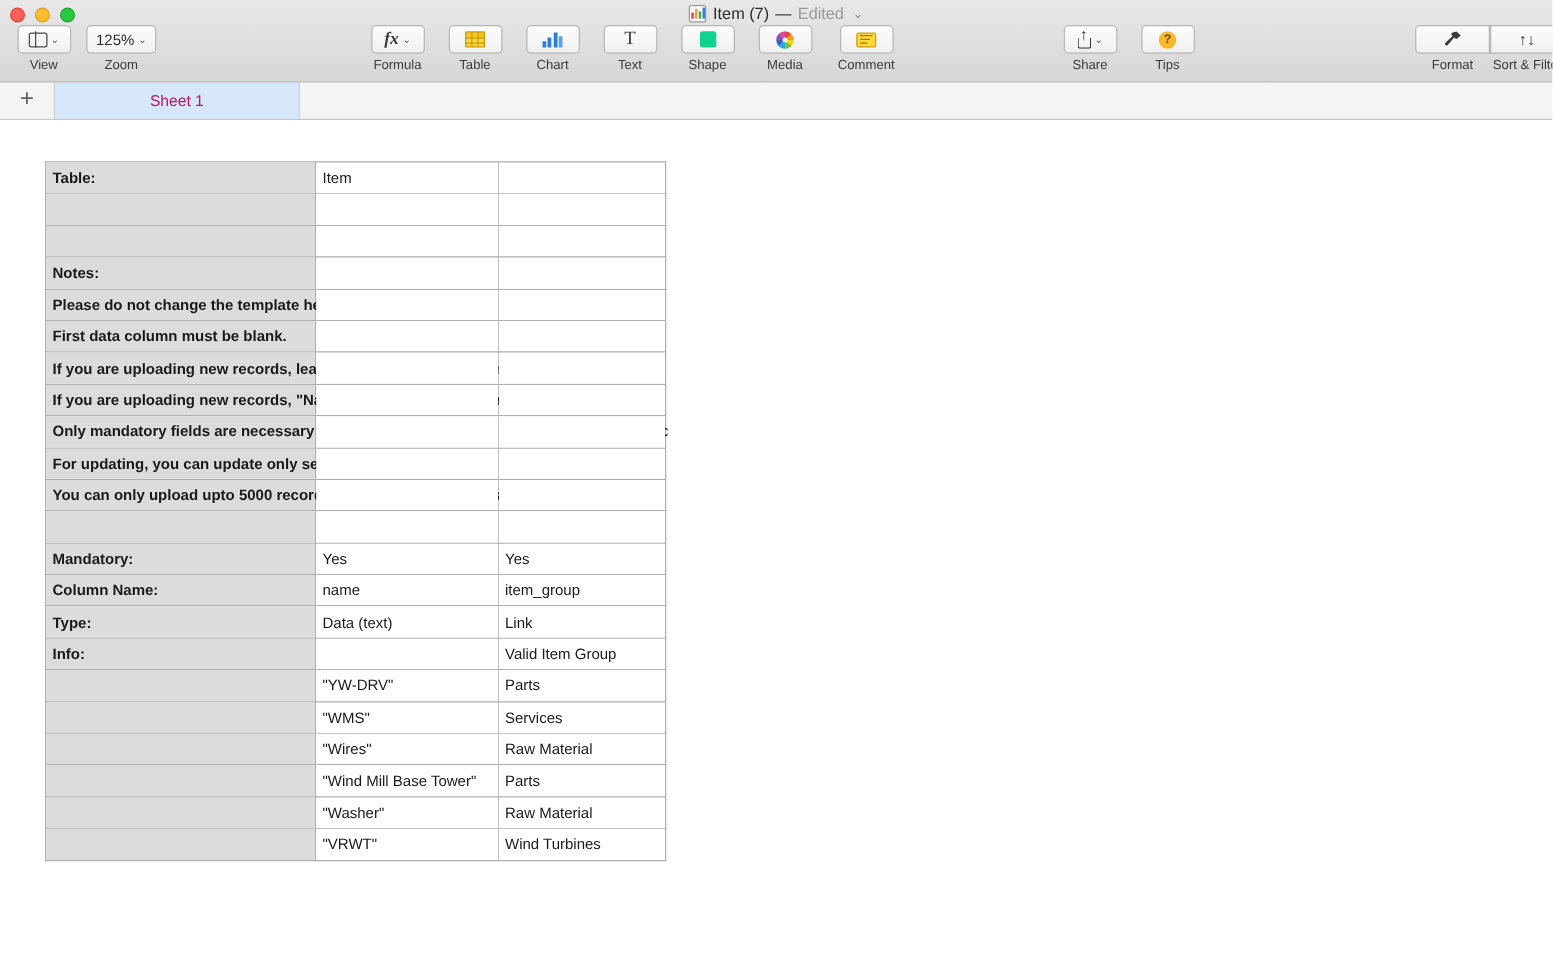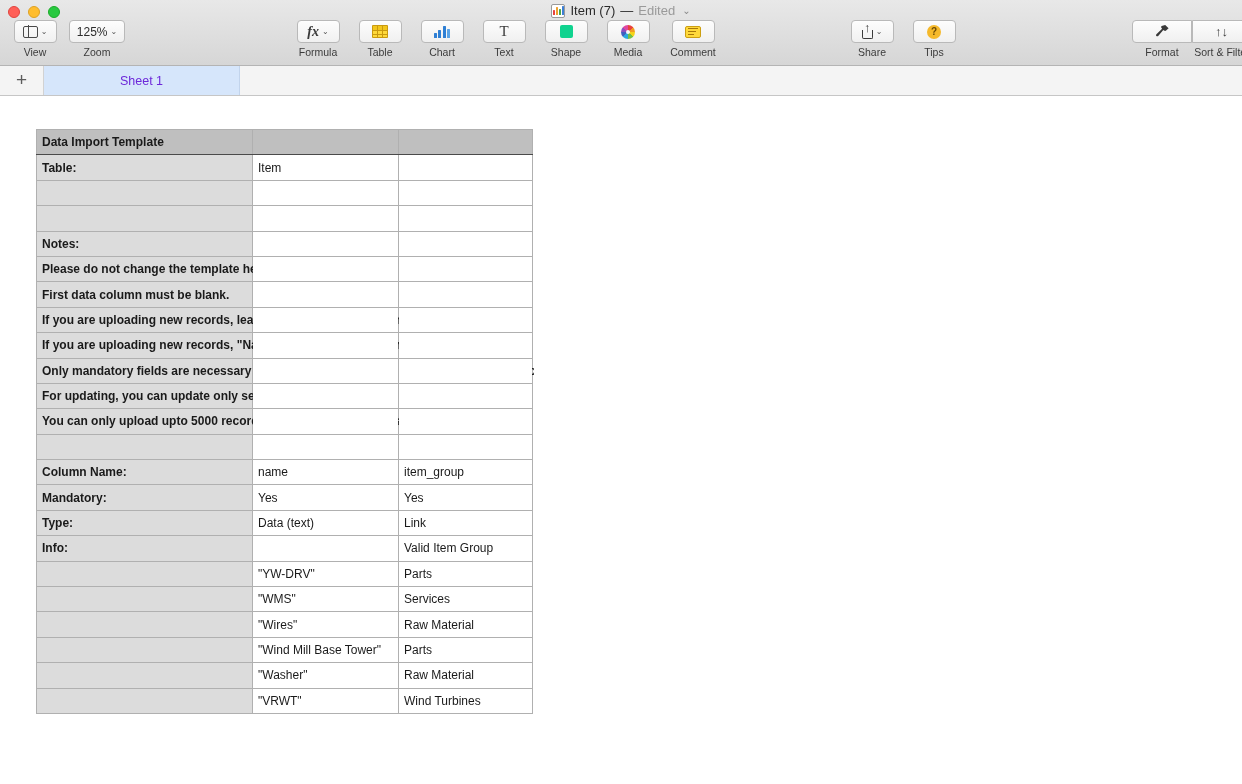--- a/index.html
+++ b/index.html
@@ -133,21 +133,21 @@
     display: flex; align-items: stretch;
   }
   .addsheet {
     width: 44px; display: flex; align-items: center; justify-content: center;
     font-size: 19px; color: #5d5d5d; border-right: 1px solid #d2d2d2;
     background: #f4f4f4; line-height: 1; padding-bottom: 2px;
   }
   .sheettab {
     width: 196px;
     display: flex; align-items: center; justify-content: center;
-    font-size: 12.5px; color: #6d28d9;
+    font-size: 12.5px; color: #be185d;
     background: #d6e6fb;
     border-right: 1px solid #c2d4ec;
   }
 
   
   .canvas {
     position: relative;
     height: 688px;
     background: #ffffff;
     overflow: hidden;
@@ -357,25 +357,20 @@
 
   <div class="table-title">Table 1</div>
 
   <table class="sheet">
     <colgroup>
       <col class="c1">
         <col class="c2">
         <col class="c3">
     </colgroup>
     <tbody>
-        <tr class="hdr">
-          <td>Data Import Template</td>
-          <td></td>
-          <td></td>
-        </tr>
         <tr>
           <td class="lbl">Table:</td>
           <td>Item</td>
           <td></td>
         </tr>
         <tr>
           <td class="lbl"></td>
           <td></td>
           <td></td>
         </tr>
@@ -433,30 +428,30 @@
           </td>
           <td></td>
           <td></td>
         </tr>
         <tr>
           <td class="lbl"></td>
           <td></td>
           <td></td>
         </tr>
         <tr>
+          <td class="lbl">Mandatory:</td>
+          <td>Yes</td>
+          <td>Yes</td>
+        </tr>
+        <tr>
           <td class="lbl">Column Name:</td>
           <td>name</td>
           <td>item_group</td>
         </tr>
         <tr>
-          <td class="lbl">Mandatory:</td>
-          <td>Yes</td>
-          <td>Yes</td>
-        </tr>
-        <tr>
           <td class="lbl">Type:</td>
           <td>Data (text)</td>
           <td>Link</td>
         </tr>
         <tr>
           <td class="lbl">Info:</td>
           <td></td>
           <td>Valid Item Group</td>
         </tr>
         <tr>

